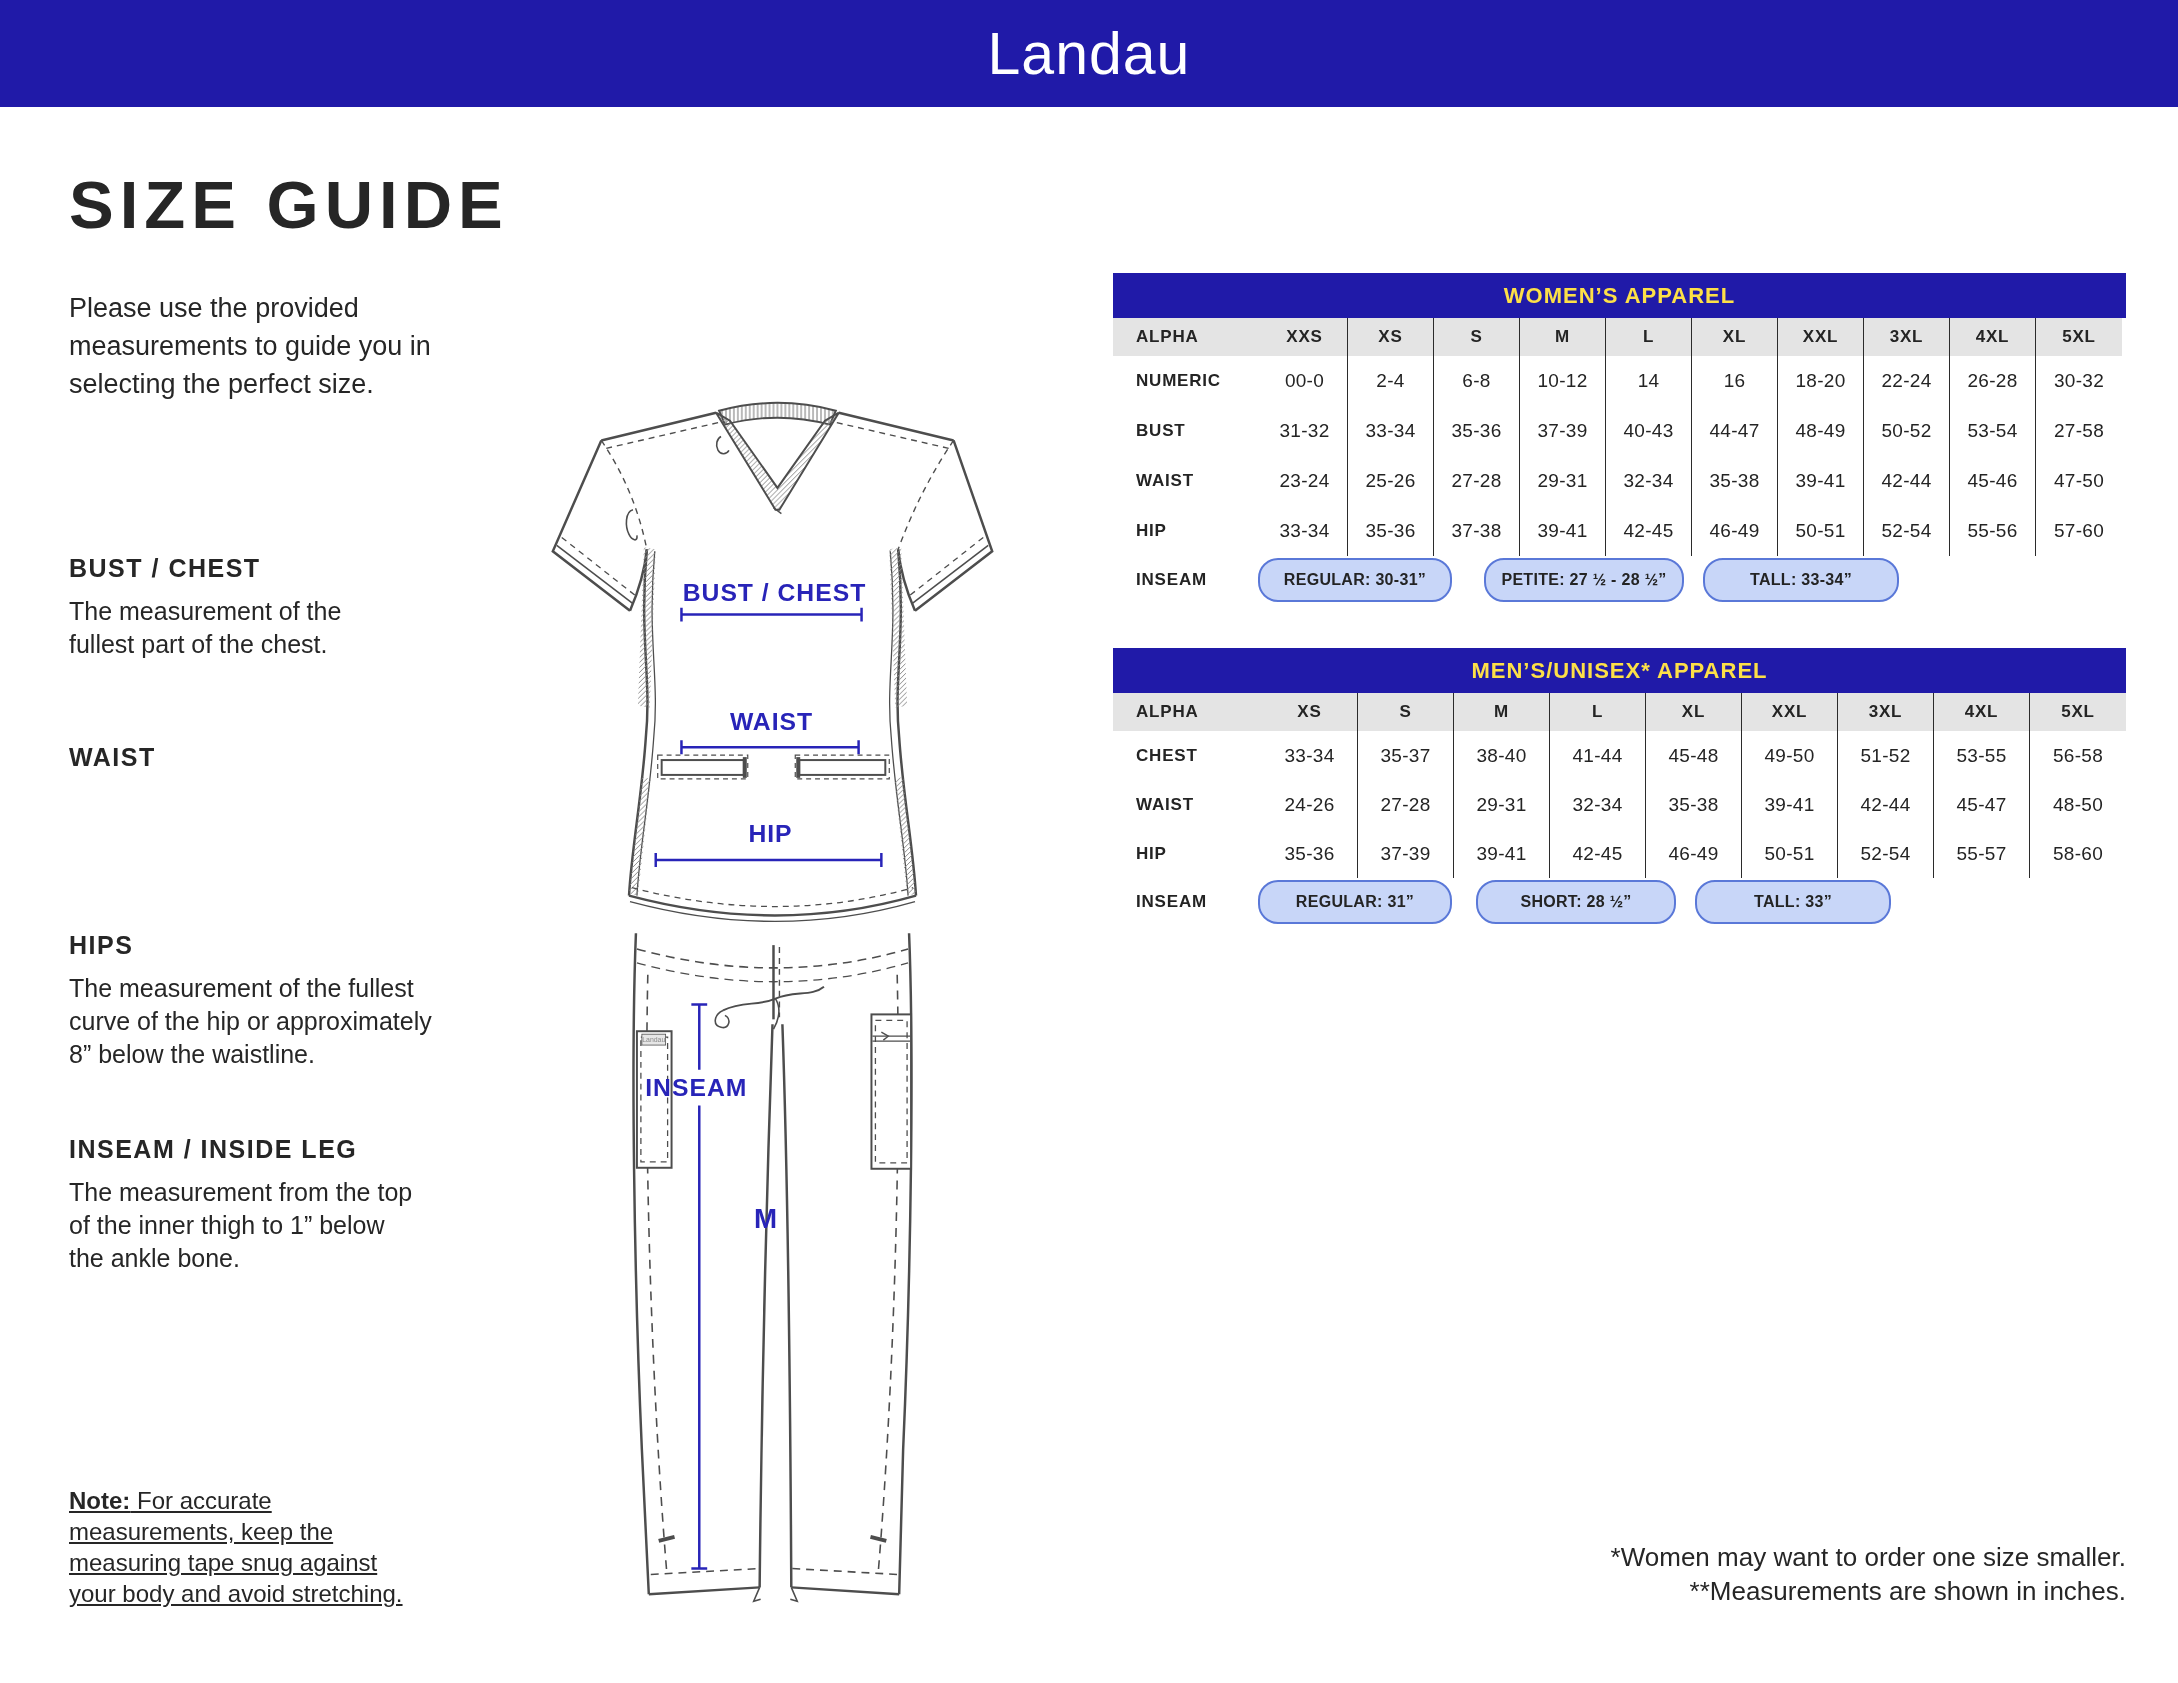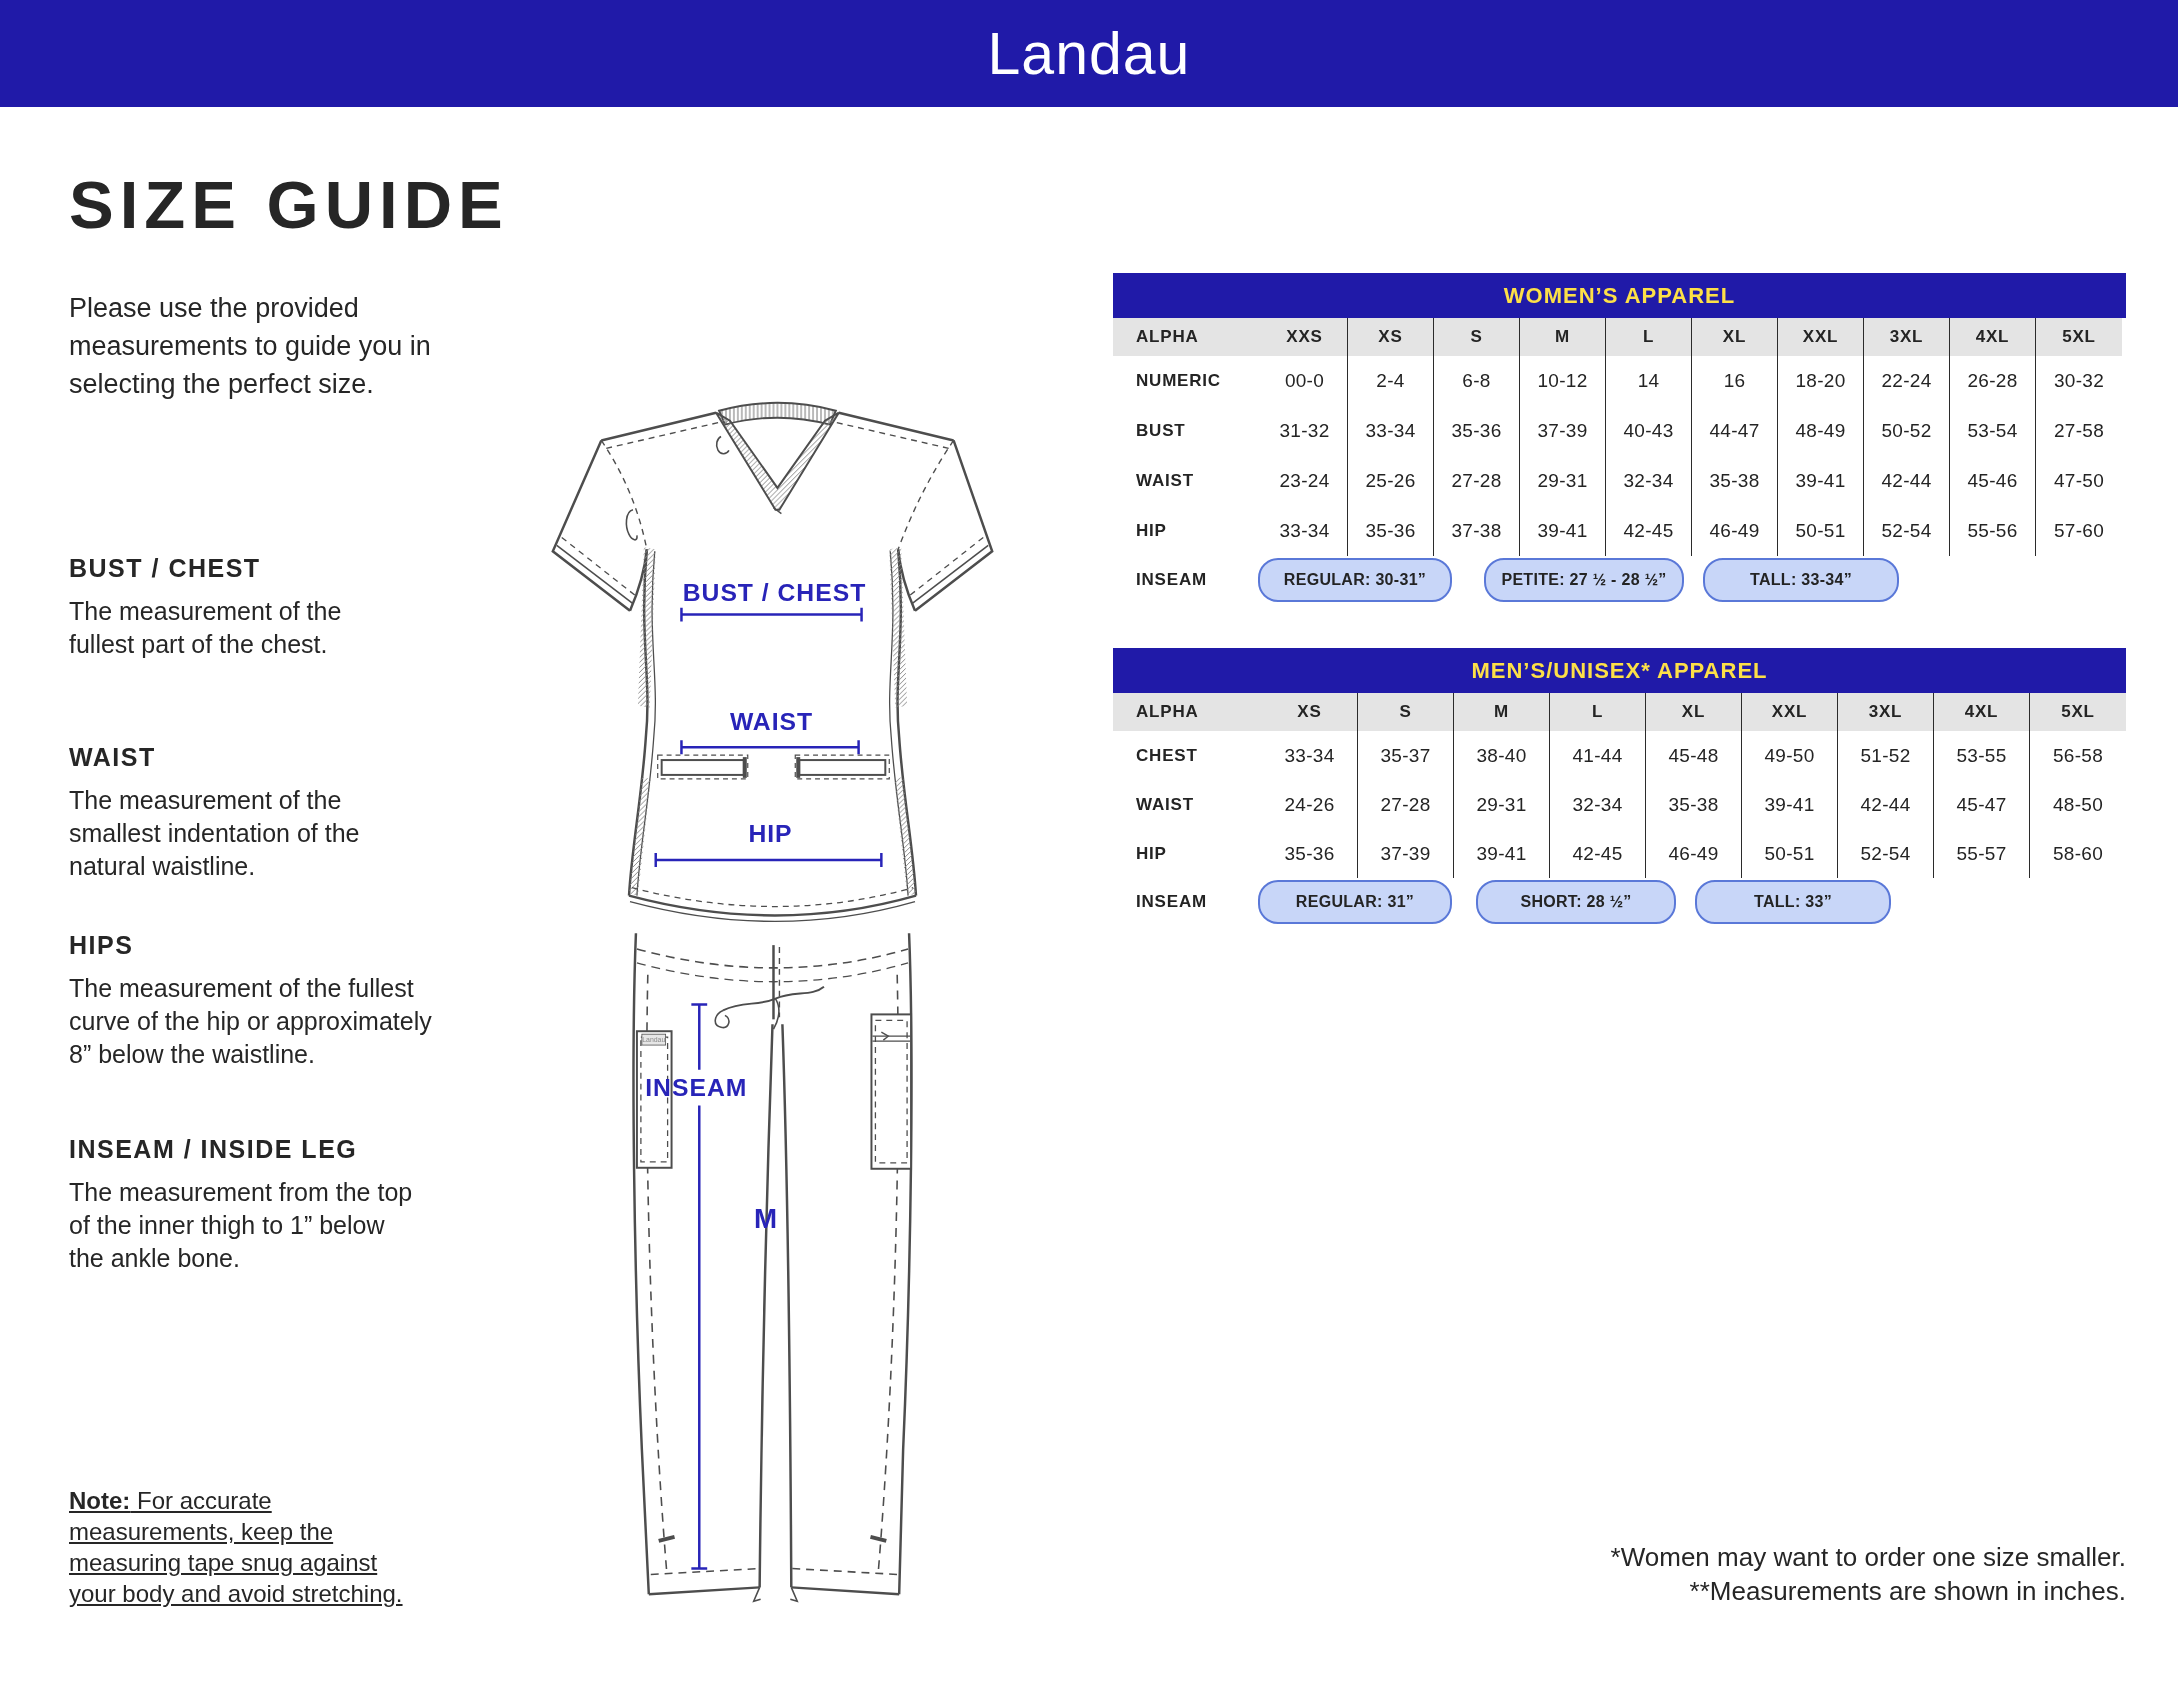--- a/index.html
+++ b/index.html
@@ -56,21 +56,20 @@
 
   <div class="title">SIZE GUIDE</div>
   <div class="intro">Please use the provided measurements to guide you in selecting the perfect size.</div>
 
   <div class="def def-bust">
     <h3>BUST / CHEST</h3>
     <p>The measurement of the fullest part of the chest.</p>
   </div>
   <div class="def def-waist">
     <h3>WAIST</h3>
-    <p>The measurement of the smallest indentation of the natural waistline.</p>
   </div>
   <div class="def def-hips">
     <h3>HIPS</h3>
     <p>The measurement of the fullest curve of the hip or approximately 8” below the waistline.</p>
   </div>
   <div class="def def-inseam">
     <h3>INSEAM / INSIDE LEG</h3>
     <p>The measurement from the top of the inner thigh to 1” below the ankle bone.</p>
   </div>
 

